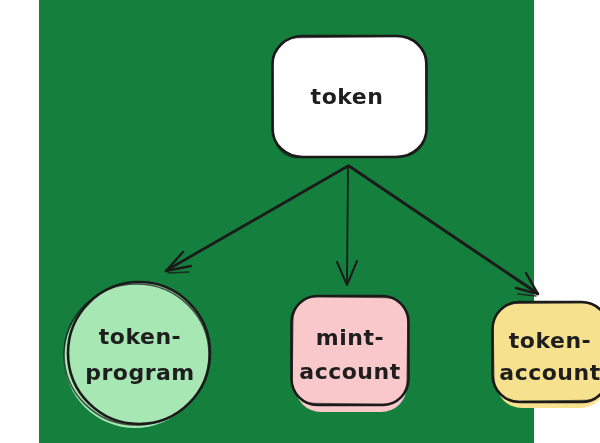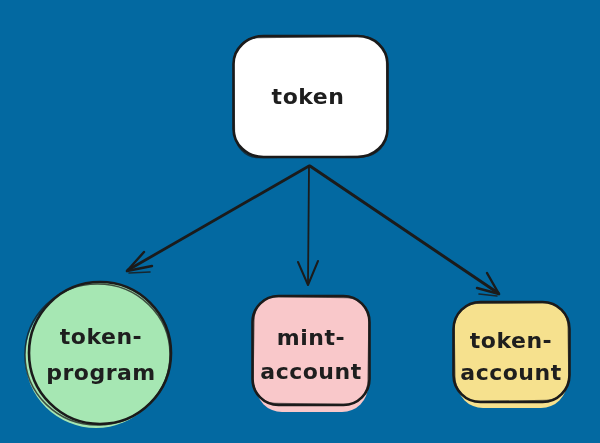--- a/index.html
+++ b/index.html
@@ -5,24 +5,25 @@
   html, body {
     margin: 0;
     padding: 0;
     background: #ffffff;
     width: 600px;
     height: 443px;
     overflow: hidden;
     font-family: "DejaVu Sans", sans-serif;
   }
   .canvas-wrap {
-    width: 600px;
+    width: 495px;
     height: 443px;
     position: relative;
-    background: #0369a1;
+    background: #15803d;
+    margin-left: 39px;
   }
   svg { display: block; }
   .sketch-stroke {
     stroke: #1b1b1b;
     stroke-linecap: round;
     stroke-linejoin: round;
   }
   .node-label {
     fill: #1e1e1e;
     font-family: "DejaVu Sans", sans-serif;

